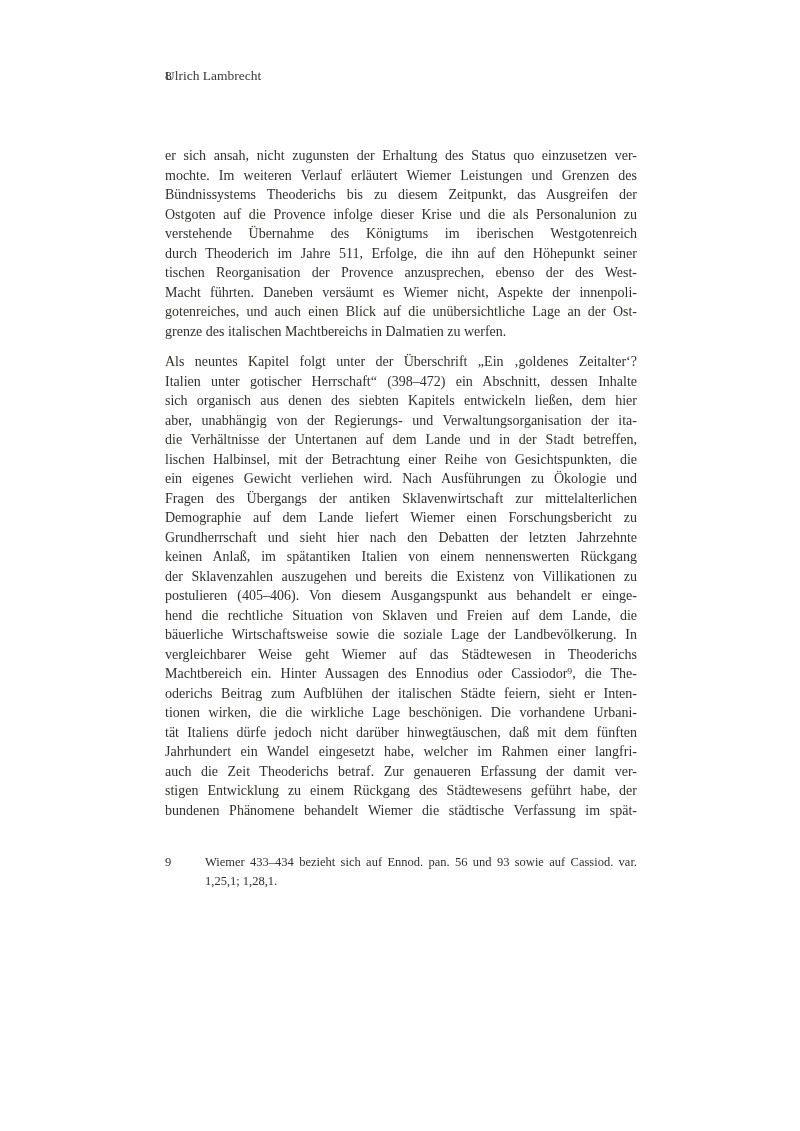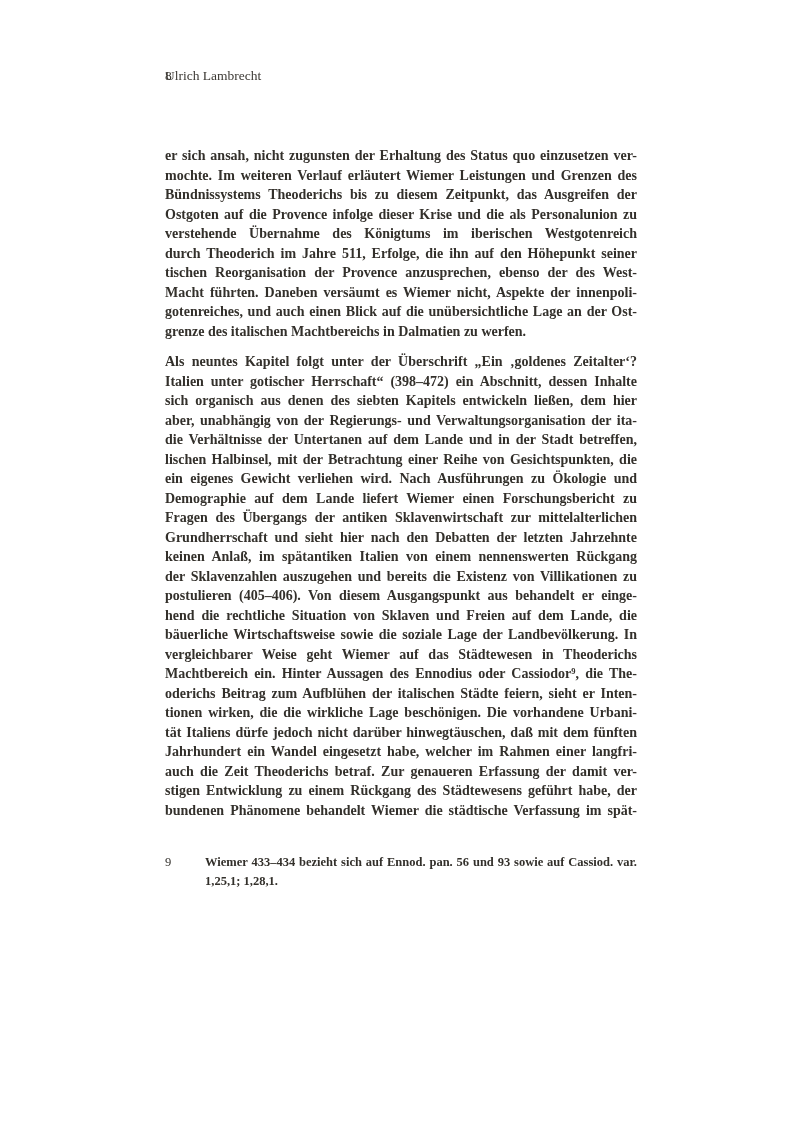--- a/index.html
+++ b/index.html
@@ -39,21 +39,20 @@
     top: 146px;
     width: 472px;
     font-size: 14px;
     line-height: 19.5px;
   }
   .para-spaced { margin-top: 11px; }
   .tline {
     text-align: justify;
     text-align-last: justify;
     width: 100%;
-    font-weight: bold;
   }
   .tline.last {
     text-align-last: left;
   }
   .footnote {
     position: absolute;
     left: 165px;
     top: 853px;
     width: 472px;
     display: flex;
@@ -87,22 +86,22 @@
         <div class="tline last" style="">grenze des italischen Machtbereichs in Dalmatien zu werfen.</div>
       </div>
     <div class="para para-spaced">
         <div class="tline" style="">Als neuntes Kapitel folgt unter der Überschrift „Ein ‚goldenes Zeitalter‘?</div>
         <div class="tline" style="">Italien unter gotischer Herrschaft“ (398–472) ein Abschnitt, dessen Inhalte</div>
         <div class="tline" style="">sich organisch aus denen des siebten Kapitels entwickeln ließen, dem hier</div>
         <div class="tline" style="">aber, unabhängig von der Regierungs- und Verwaltungsorganisation der ita-</div>
         <div class="tline" style="">die Verhältnisse der Untertanen auf dem Lande und in der Stadt betreffen,</div>
         <div class="tline" style="">lischen Halbinsel, mit der Betrachtung einer Reihe von Gesichtspunkten, die</div>
         <div class="tline" style="">ein eigenes Gewicht verliehen wird. Nach Ausführungen zu Ökologie und</div>
+        <div class="tline" style="">Fragen des Übergangs der antiken Sklavenwirtschaft zur mittelalterlichen</div>
         <div class="tline" style="">Demographie auf dem Lande liefert Wiemer einen Forschungsbericht zu</div>
-        <div class="tline" style="">Fragen des Übergangs der antiken Sklavenwirtschaft zur mittelalterlichen</div>
         <div class="tline" style="">Grundherrschaft und sieht hier nach den Debatten der letzten Jahrzehnte</div>
         <div class="tline" style="">keinen Anlaß, im spätantiken Italien von einem nennenswerten Rückgang</div>
         <div class="tline" style="">der Sklavenzahlen auszugehen und bereits die Existenz von Villikationen zu</div>
         <div class="tline" style="">postulieren (405–406). Von diesem Ausgangspunkt aus behandelt er einge-</div>
         <div class="tline" style="">hend die rechtliche Situation von Sklaven und Freien auf dem Lande, die</div>
         <div class="tline" style="">bäuerliche Wirtschaftsweise sowie die soziale Lage der Landbevölkerung. In</div>
         <div class="tline" style="">vergleichbarer Weise geht Wiemer auf das Städtewesen in Theoderichs</div>
         <div class="tline" style="">Machtbereich ein. Hinter Aussagen des Ennodius oder Cassiodor⁹, die The-</div>
         <div class="tline" style="">oderichs Beitrag zum Aufblühen der italischen Städte feiern, sieht er Inten-</div>
         <div class="tline" style="">tionen wirken, die die wirkliche Lage beschönigen. Die vorhandene Urbani-</div>

